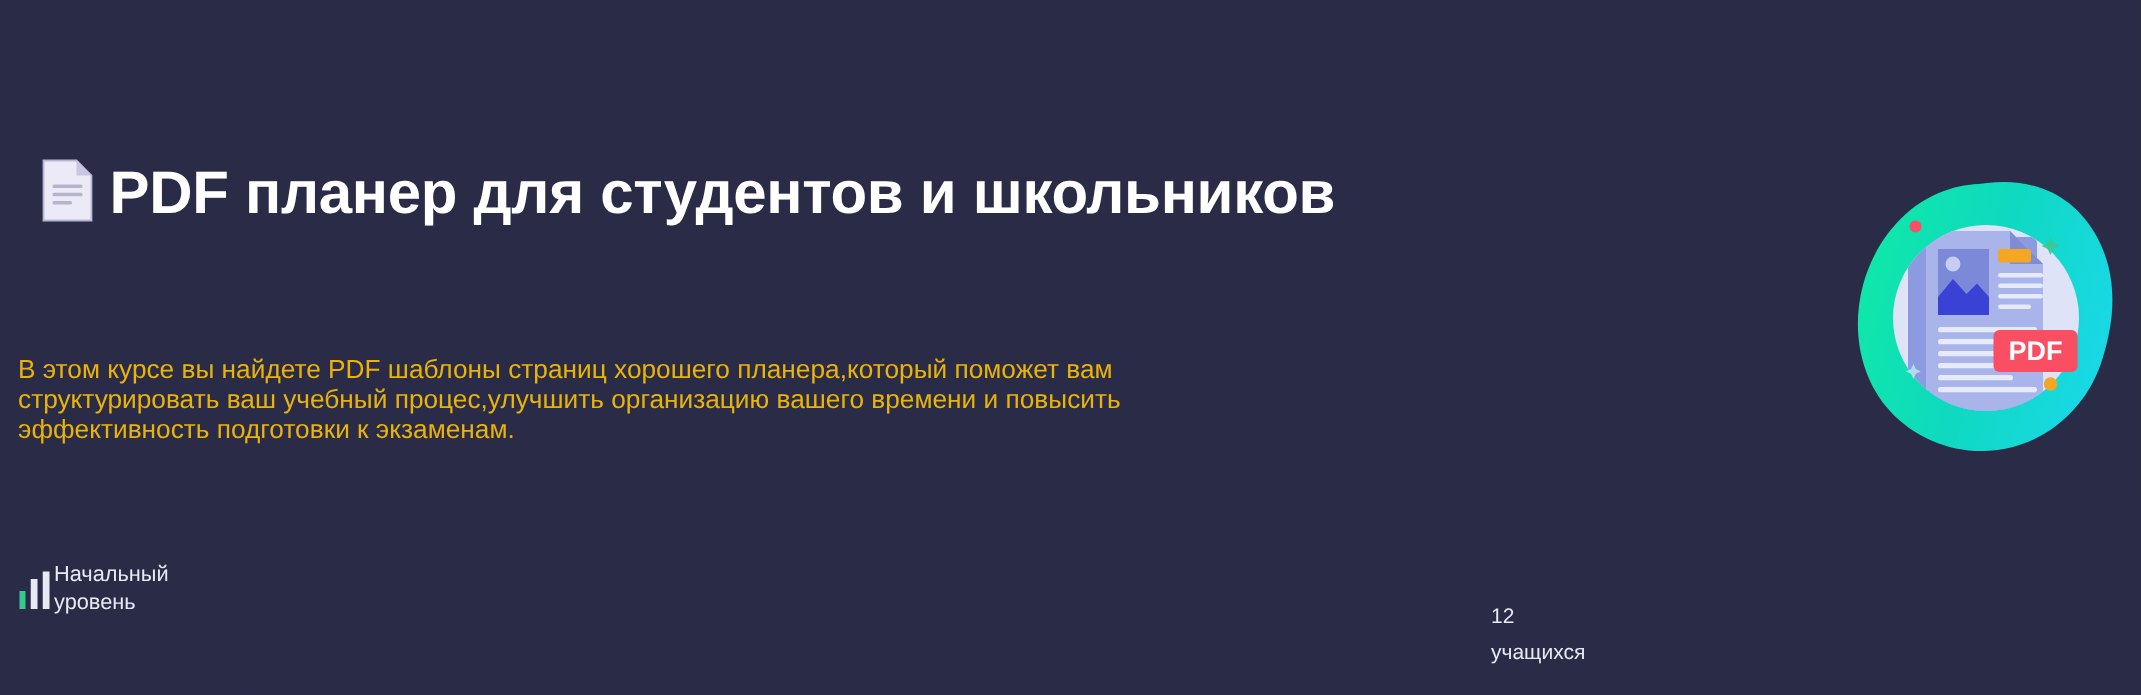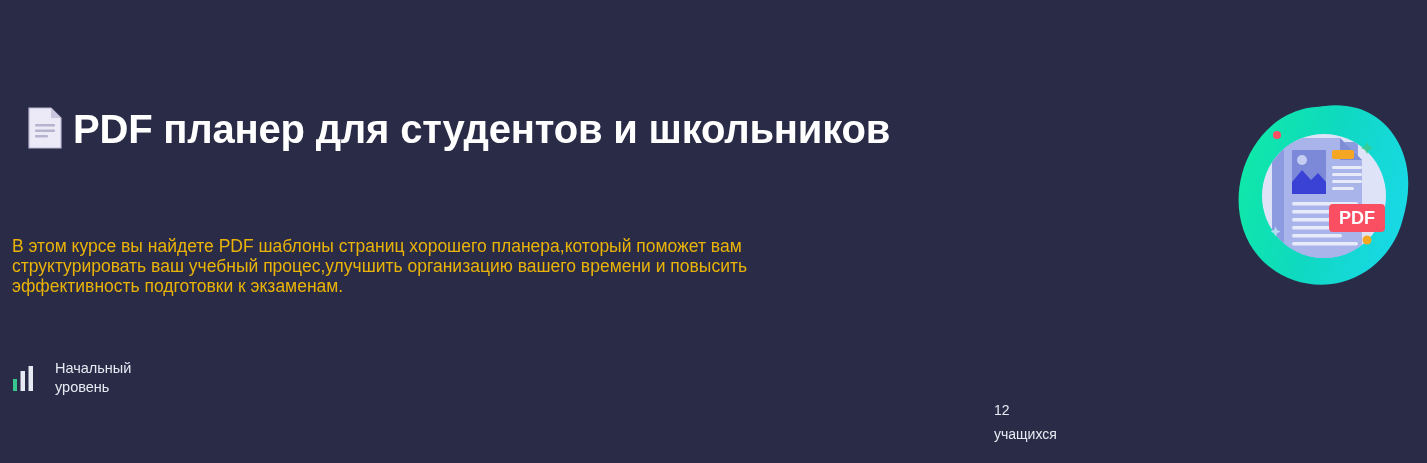--- a/index.html
+++ b/index.html
@@ -63,24 +63,24 @@
     font-size: 17.5px;
     line-height: 20px;
     color: #eab308;
     font-weight: normal;
   }
 
   
   .level {
     position: absolute;
     left: 0;
-    top: 359px;
+    top: 374px;
     display: flex;
     align-items: center;
-    gap: 19px;
+    gap: 0;
   }
   .level-icon {
     width: 24px;
     height: 26px;
     display: block;
     flex: 0 0 auto;
   }
   .level-text {
     font-size: 14.5px;
     line-height: 19px;
@@ -96,21 +96,21 @@
     top: 398px;
     font-size: 14px;
     line-height: 24px;
     color: #e8eaf3;
   }
 
   
   .illustration {
     position: absolute;
     left: 1232px;
-    top: 100px;
+    top: 116px;
     width: 184px;
     height: 190px;
     text-align: center;
   }
   .illustration svg { display: block; }
 </style>
 </head>
 <body>
 
 <div class="hero">

